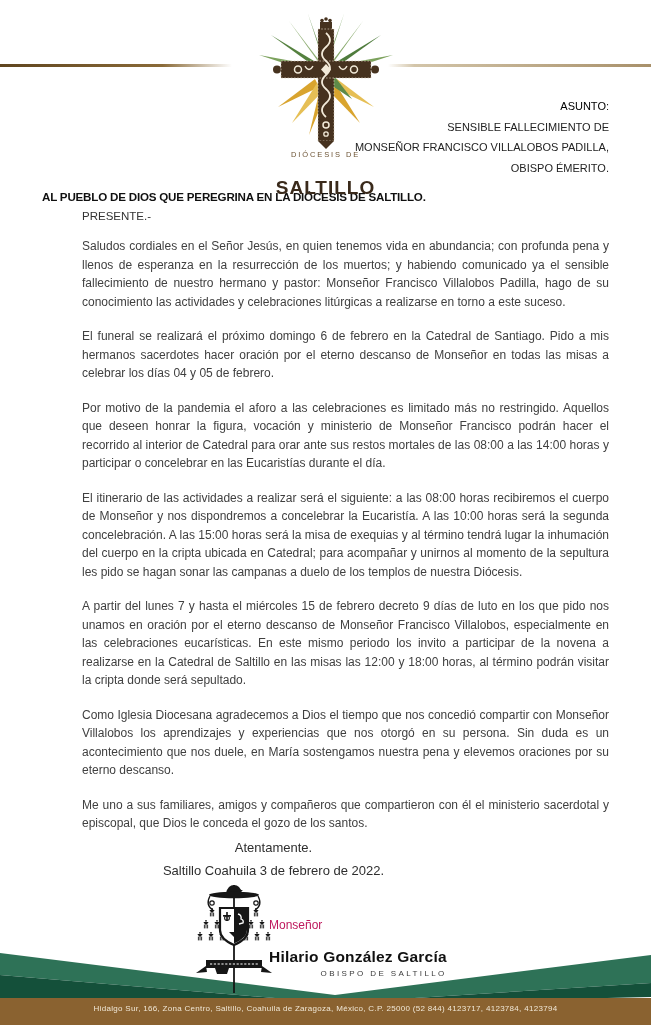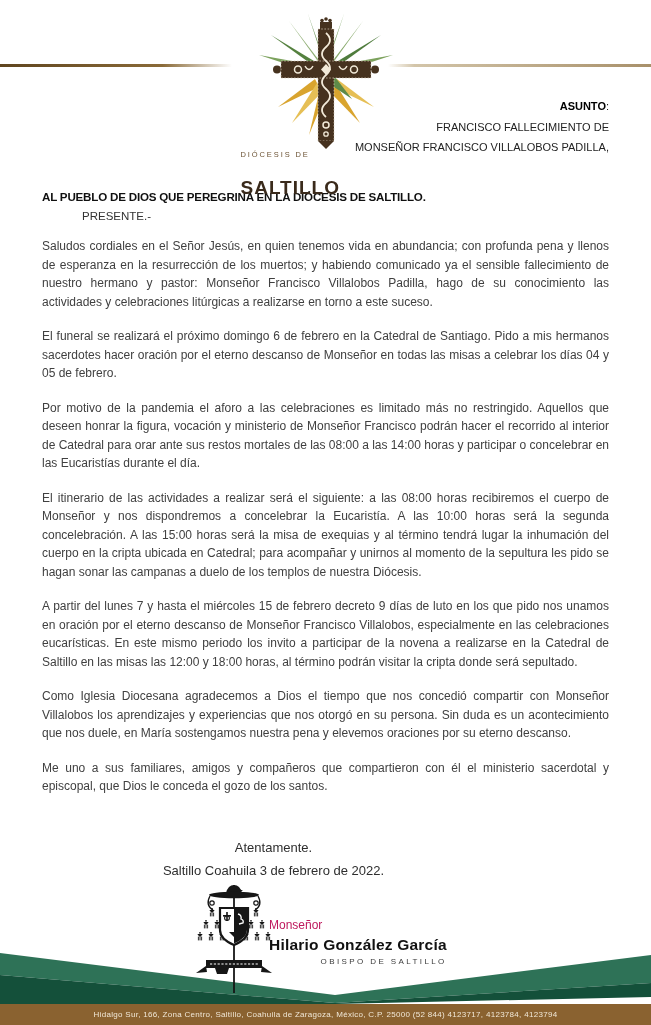--- a/index.html
+++ b/index.html
@@ -6,47 +6,47 @@
   html,body { background:#ffffff; }
   .page {
     position:relative; width:651px; height:1025px; background:#ffffff;
     overflow:hidden; font-family:"Liberation Sans", sans-serif; color:#3f3f3f;
   }
   
   .rule { position:absolute; top:64px; height:2.5px; z-index:1; }
   .rule-left  { left:0;  width:232px; background:linear-gradient(to right,#5f451f,#8a6a38 70%,rgba(154,123,72,0)); }
   .rule-right { left:388px; width:263px; background:linear-gradient(to right,rgba(214,201,177,0),#d3c5a9 10%,#a8906a); }
   
-  .logo { position:absolute; top:13px; left:50%; transform:translateX(-50%); width:170px; z-index:2; }
+  .logo { position:absolute; top:13px; left:50%; transform:translateX(-50%); width:170px; text-align:center; z-index:2; }
   .logo svg { display:block; margin:0 auto; }
   .logo-sup { font-size:7.5px; letter-spacing:1.9px; color:#6b5233; margin-top:1px; }
   .logo-name { font-size:19px; font-weight:800; letter-spacing:1px; color:#3a2a1b; margin-top:18px; }
   
   .subject { position:absolute; top:96px; right:42px; text-align:right; font-size:11px; line-height:20.5px; color:#222; z-index:2; }
-  .subject .b { font-weight:700; color:#000;text-align:right; }
+  .subject .b { font-weight:400; color:#000;text-align:right; }
   
   .body-block { position:absolute; left:42px; top:190px; width:567px; }
   .addressee { font-size:11.6px; font-weight:800; letter-spacing:-0.2px; color:#101010; }
   .presente  { font-size:11.5px; color:#333; margin-top:7px;padding-left:40px; }
-  .body-block p { font-size:12px; line-height:18.5px; text-align:justify; color:#404040; margin-top:16px; }
+  .body-block p { font-size:12px; line-height:18.5px; text-align:justify; color:#404040; margin-top:16px;margin-left:40px; }
   .body-block p.first { margin-top:15px; }
   
   .closing { position:absolute; left:0; top:840px; width:547px; text-align:center; color:#2e2e2e; }
   .closing .l1 { font-size:13px; }
   .closing .l2 { font-size:13px; margin-top:8px; }
   
   .crest { position:absolute; left:193px; top:882px; z-index:3; }
   .sig-text { position:absolute; left:269px; top:918px; z-index:3; }
   .sig-title { font-size:12px; color:#be185d; }
-  .sig-name  { font-size:15.5px; font-weight:800; color:#111; letter-spacing:0.2px; margin-top:4px; }
+  .sig-name  { font-size:15.5px; font-weight:800; color:#111; letter-spacing:0.2px; margin-top:16px; }
   .sig-role  { font-size:8px; letter-spacing:2.4px; color:#3a3a3a; text-align:right; margin-top:3px; }
   
   .footer-ribbon { position:absolute; left:0; bottom:21px; width:651px; height:54px; display:block; }
   .footer-bar {
-    position:absolute; left:0; bottom:0; width:651px; height:21px; background:#8a6230;
+    position:absolute; left:0; bottom:0; width:651px; height:27px; background:#8a6230;
     color:#f0e7d6; font-size:8px; line-height:21px; text-align:center; letter-spacing:0.3px;
   }
 </style>
 </head>
 <body>
 
 <div class="page">
 
   <div class="rule rule-left"></div>
   <div class="rule rule-right"></div>
@@ -88,22 +88,23 @@
       <path d="M75,20 q8,7 0,14 q-8,7 0,14 q8,7 0,14 q-8,7 0,14 q8,7 0,14 q-8,7 0,14" fill="none" stroke="#f2ead9" stroke-width="1.8"></path>
       <circle cx="75" cy="112" r="3" fill="none" stroke="#f2ead9" stroke-width="1.5"></circle>
       <circle cx="75" cy="121" r="2.2" fill="none" stroke="#f2ead9" stroke-width="1.3"></circle>
     </svg>
     <div class="logo-sup">DIÓCESIS DE</div>
     <div class="logo-name">SALTILLO</div>
   </div>
 
   <div class="subject">
     <div><span class="b">ASUNTO</span><span>:</span></div>
-    <div>FRANCISCO FALLECIMIENTO DE</div>
+    <div>SENSIBLE FALLECIMIENTO DE</div>
     <div>MONSEÑOR FRANCISCO VILLALOBOS PADILLA,</div>
+    <div>OBISPO ÉMERITO.</div>
   </div>
 
   <div class="body-block">
     <div class="addressee">AL PUEBLO DE DIOS QUE PEREGRINA EN LA DIÓCESIS DE SALTILLO.</div>
     <div class="presente">PRESENTE.-</div>
     <p class="first">Saludos cordiales en el Señor Jesús, en quien tenemos vida en abundancia; con profunda pena y llenos de esperanza en la resurrección de los muertos; y habiendo comunicado ya el sensible fallecimiento de nuestro hermano y pastor: Monseñor Francisco Villalobos Padilla, hago de su conocimiento las actividades y celebraciones litúrgicas a realizarse en torno a este suceso.</p>
     <p>El funeral se realizará el próximo domingo 6 de febrero en la Catedral de Santiago. Pido a mis hermanos sacerdotes hacer oración por el eterno descanso de Monseñor en todas las misas a celebrar los días 04 y 05 de febrero.</p>
     <p>Por motivo de la pandemia el aforo a las celebraciones es limitado más no restringido. Aquellos que deseen honrar la figura, vocación y ministerio de Monseñor Francisco podrán hacer el recorrido al interior de Catedral para orar ante sus restos mortales de las 08:00 a las 14:00 horas y participar o concelebrar en las Eucaristías durante el día.</p>
     <p>El itinerario de las actividades a realizar será el siguiente: a las 08:00 horas recibiremos el cuerpo de Monseñor y nos dispondremos a concelebrar la Eucaristía. A las 10:00 horas será la segunda concelebración. A las 15:00 horas será la misa de exequias y al término tendrá lugar la inhumación del cuerpo en la cripta ubicada en Catedral; para acompañar y unirnos al momento de la sepultura les pido se hagan sonar las campanas a duelo de los templos de nuestra Diócesis.</p>
     <p>A partir del lunes 7 y hasta el miércoles 15 de febrero decreto 9 días de luto en los que pido nos unamos en oración por el eterno descanso de Monseñor Francisco Villalobos, especialmente en las celebraciones eucarísticas. En este mismo periodo los invito a participar de la novena a realizarse en la Catedral de Saltillo en las misas las 12:00 y 18:00 horas, al término podrán visitar la cripta donde será sepultado.</p>

